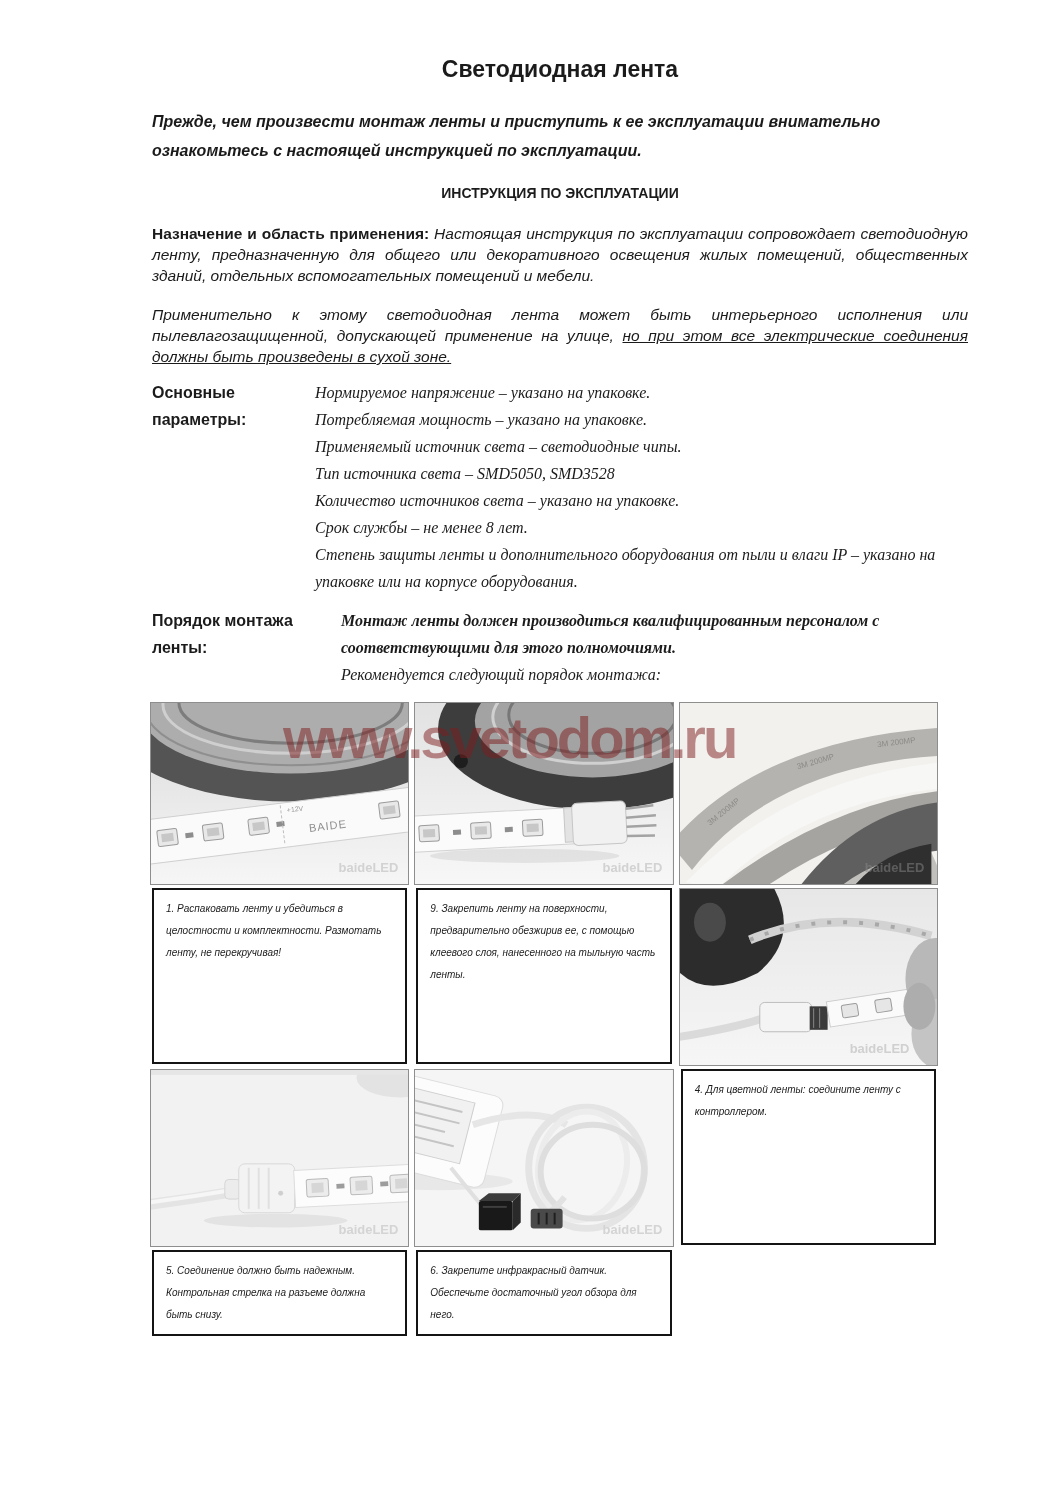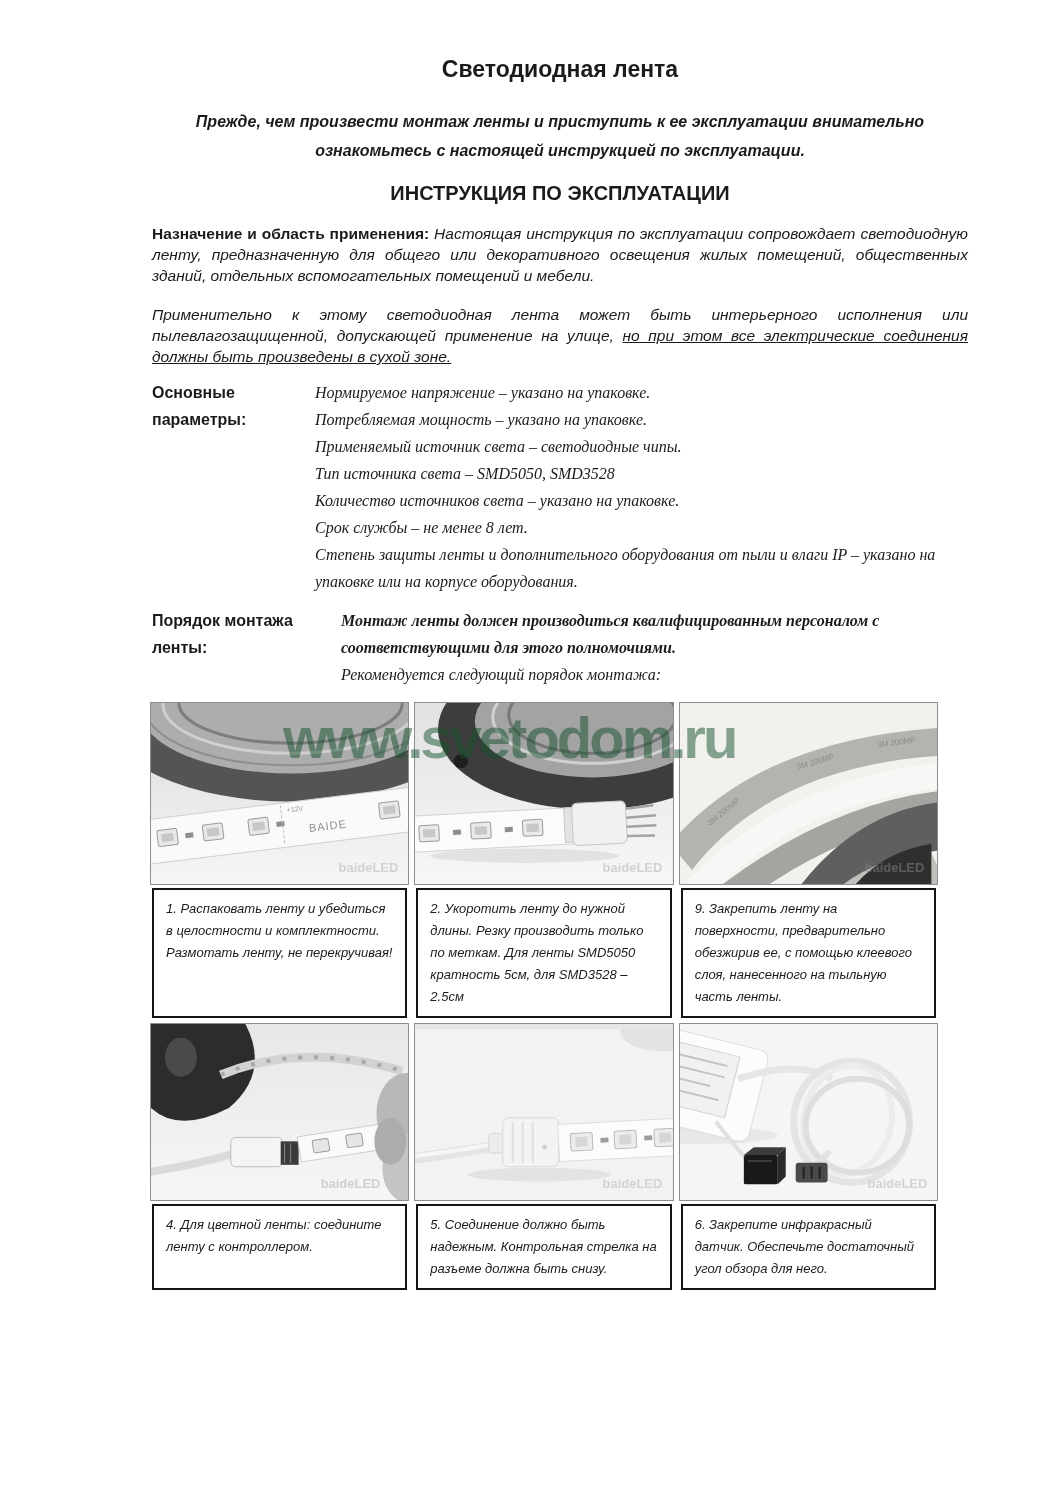--- a/index.html
+++ b/index.html
@@ -7,48 +7,48 @@
     position:relative;
     width:1060px;height:1500px;
     box-sizing:border-box;
     padding:56px 92px 0 152px;
     overflow:hidden;
     background:#ffffff;
     color:#1b1b1b;
     font-family:"Liberation Sans",sans-serif;
   }
   h1.doc-title{margin:0;font-size:23px;line-height:27px;text-align:center;font-weight:700;}
-  p.intro{margin:24px 0 0;font-size:16px;line-height:29px;text-align:center;font-weight:700;font-style:italic;}
-  h2.doc-subtitle{margin:16px 0 0;font-size:20px;line-height:24px;text-align:center;font-weight:700;}
+  p.intro{margin:24px 0 0;font-size:16px;line-height:29px;font-weight:700;font-style:italic;}
+  h2.doc-subtitle{margin:16px 0 0;font-size:14px;line-height:24px;text-align:center;font-weight:700;}
   .para{margin:18px 0 0;font-size:15.5px;line-height:21px;}
   .just{text-align:justify;}
   .it{font-style:italic;}
   .lbl{font-weight:700;font-style:normal;}
   .ul{text-decoration:underline;}
   .row{display:flex;margin-top:12px;font-size:16px;line-height:27px;}
   .row-label{flex:0 0 163px;font-weight:700;}
   .row-install .row-label{flex-basis:189px;}
   .row-body{flex:1;font-family:Liberation Serif, serif;}
   .bold-it{font-weight:700;font-style:italic;}
   .media-grid{
     display:grid;grid-template-columns:repeat(3,1fr);
     column-gap:5px;row-gap:3px;
     width:788px;margin:14px 0 0 -2px;
   }
   .photo{height:181px;border:1px solid #8e8e8e;background:#ededed;overflow:hidden;}
   .photo-r2{height:176px;}
   .photo svg{width:100%;height:100%;display:block;}
   .caption{
     border:2px solid #141414;margin:0 2px 2px;padding:8px 12px;
-    font-style:italic;font-size:13px;line-height:22px;background:#fff;
+    font-style:italic;font-size:10px;line-height:22px;background:#fff;
   }
   .site-watermark{
     position:absolute;left:283px;top:704px;
     font-size:58px;font-weight:700;letter-spacing:-3px;
-    color:#14532d;opacity:0.5;
+    color:#7f1d1d;opacity:0.5;
     pointer-events:none;white-space:nowrap;
   }
 </style>
 </head>
 <body>
 
 <div class="page">
 
   <h1 class="doc-title">Светодиодная лента</h1>
 
@@ -167,21 +167,20 @@
         <path d="M6,178 Q110,72 272,58 L272,84 Q125,96 36,186 Z" fill="#f7f7f6"></path>
         <path d="M30,190 Q150,96 274,86 L274,112 Q165,124 70,194 Z" fill="#a6a4a0"></path>
         <path d="M150,185 Q192,150 250,144 L268,185 Z" fill="#c2c0bc"></path>
         <path d="M118,185 Q178,106 266,98 L266,146 Q196,152 158,185 Z" fill="#5f5f5f"></path>
         <path d="M172,185 Q202,148 252,140 L252,185 Z" fill="#2f2f2f"></path>
         <text x="245" y="168" text-anchor="end" font-size="13" font-weight="bold" fill="#8a8a8a" opacity="0.5">baideLED</text>
       </svg>
     </div>
 
     <div class="caption">1. Распаковать ленту и убедиться в целостности и комплектности. Размотать ленту, не перекручивая!</div>
-    <div class="caption">2. Укоротить ленту до нужной длины. Резку производить только по меткам. Для ленты SMD5050 кратность 5см, для SMD3528 – 2.5см</div>
     <div class="caption">9. Закрепить ленту на поверхности, предварительно обезжирив ее, с помощью клеевого слоя, нанесенного на тыльную часть ленты.</div>
 
     <div class="photo photo-r2">
       <svg viewBox="0 0 258 180" preserveAspectRatio="none">
         <defs>
             <linearGradient id="g4" x1="0" y1="0" x2="0" y2="1">
               <stop offset="0" stop-color="#e7e7e7"></stop>
               <stop offset="1" stop-color="#f6f6f6"></stop>
             </linearGradient>
           </defs>

